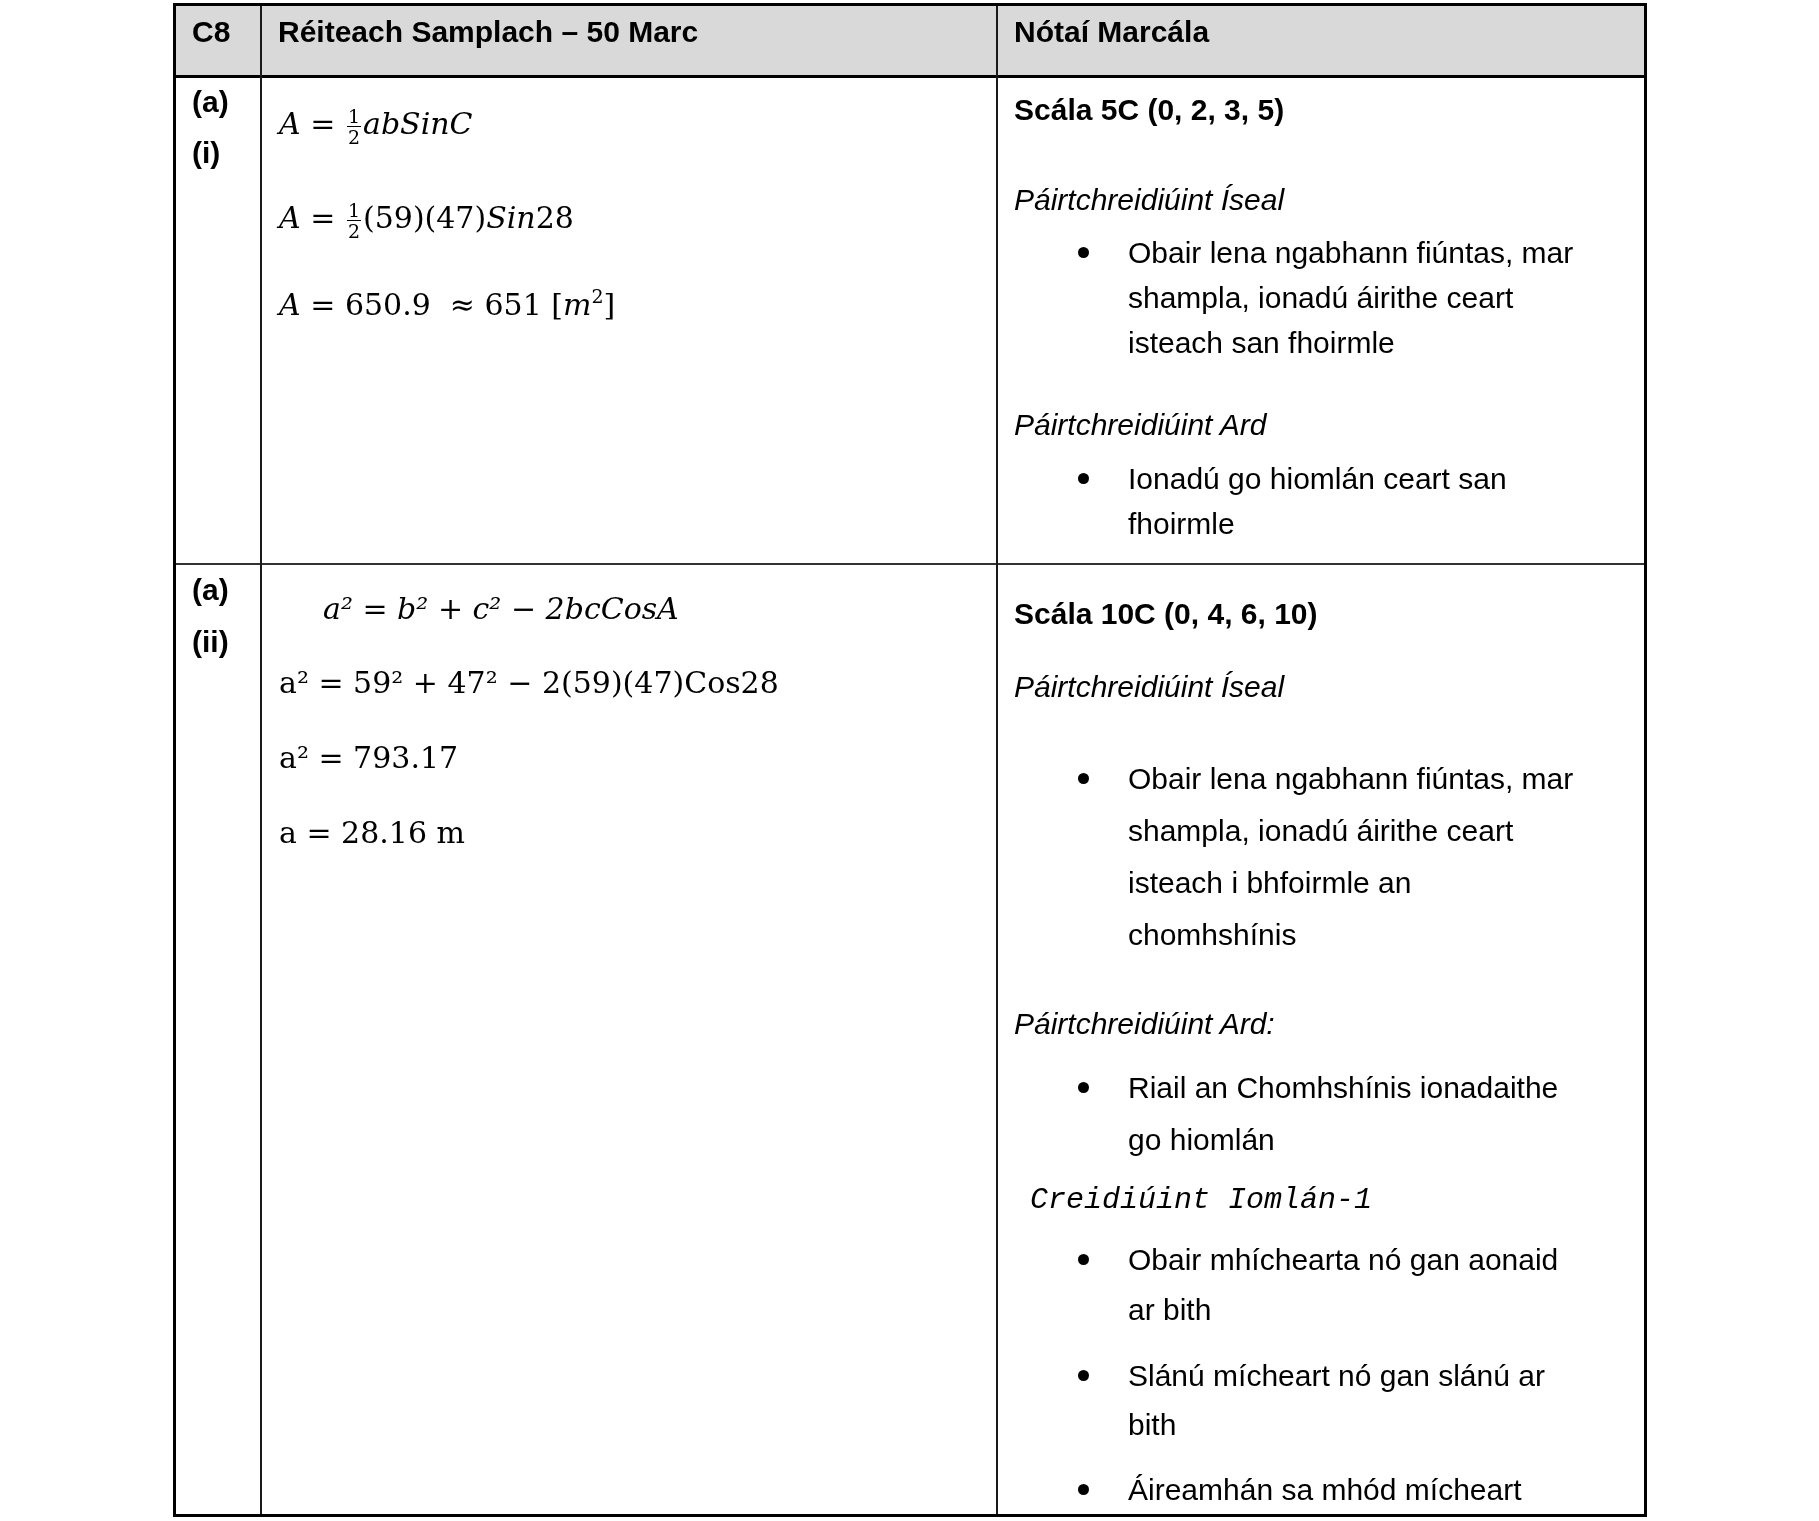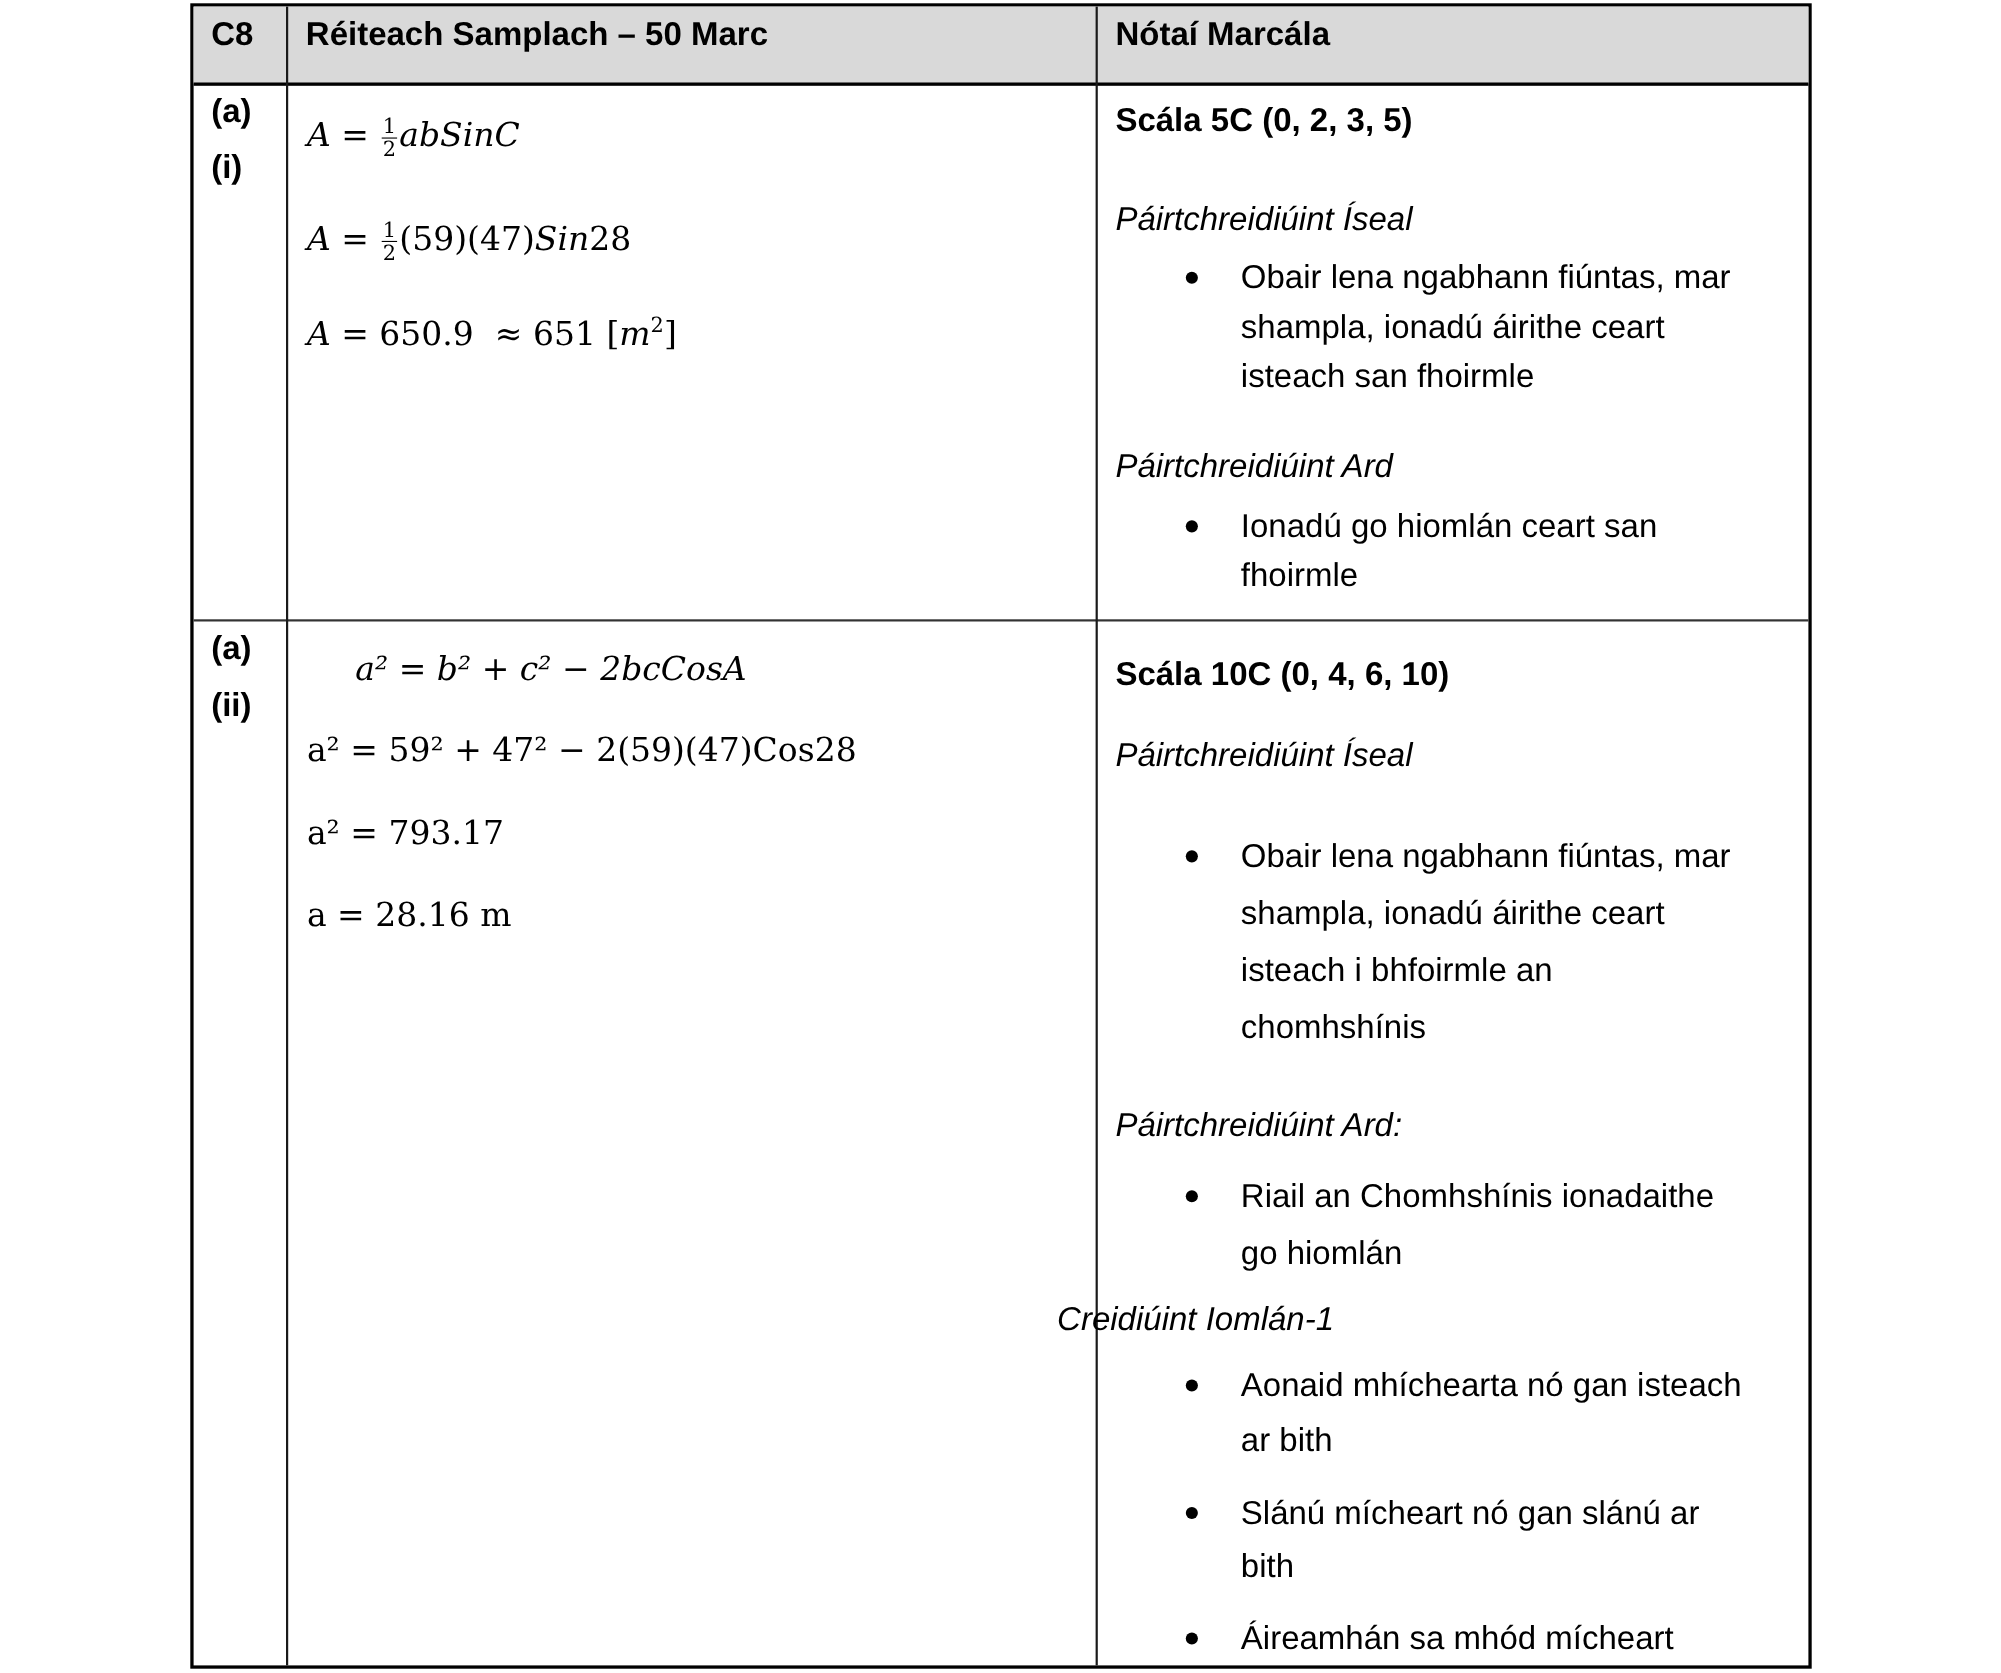--- a/index.html
+++ b/index.html
@@ -78,21 +78,21 @@
 <div class="t" style="left:1128px;top:761px;">Obair lena ngabhann fiúntas, mar</div>
 <div class="t" style="left:1128px;top:813px;">shampla, ionadú áirithe ceart</div>
 <div class="t" style="left:1128px;top:865px;">isteach i bhfoirmle an</div>
 <div class="t" style="left:1128px;top:917px;">chomhshínis</div>
 
 <div class="t i" style="left:1014px;top:1006px;">Páirtchreidiúint Ard:</div>
 <div class="bullet" style="left:1078px;top:1082px;"></div>
 <div class="t" style="left:1128px;top:1070px;">Riail an Chomhshínis ionadaithe</div>
 <div class="t" style="left:1128px;top:1122px;">go hiomlán</div>
 
-<div class="t i" style="left:961px;top:1182px;">Creidiúint Iomlán-1</div>
+<div class="t i" style="left:1030px;top:1182px;font-family:Liberation Mono, monospace;">Creidiúint Iomlán-1</div>
 <div class="bullet" style="left:1078px;top:1254px;"></div>
-<div class="t" style="left:1128px;top:1242px;">Aonaid mhíchearta nó gan isteach</div>
+<div class="t" style="left:1128px;top:1242px;">Obair mhíchearta nó gan aonaid</div>
 <div class="t" style="left:1128px;top:1292px;">ar bith</div>
 <div class="bullet" style="left:1078px;top:1370px;"></div>
 <div class="t" style="left:1128px;top:1358px;text-align:center;">Slánú mícheart nó gan slánú ar</div>
 <div class="t" style="left:1128px;top:1407px;">bith</div>
 <div class="bullet" style="left:1078px;top:1484px;"></div>
 <div class="t" style="left:1128px;top:1472px;">Áireamhán sa mhód mícheart</div>
 
 </body></html>

